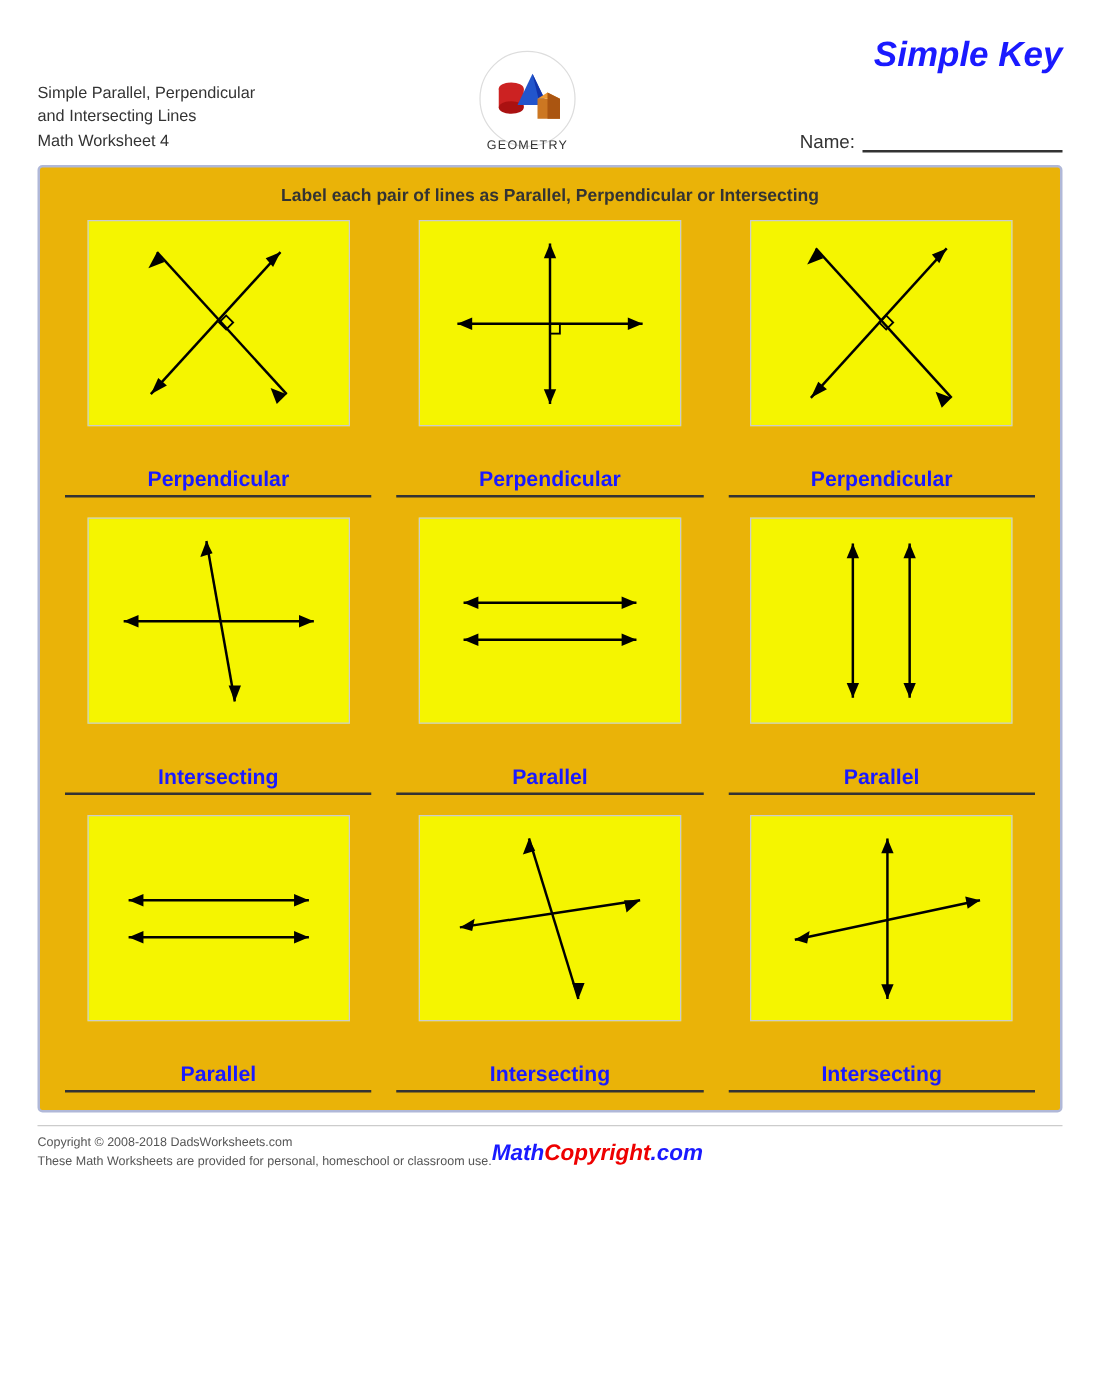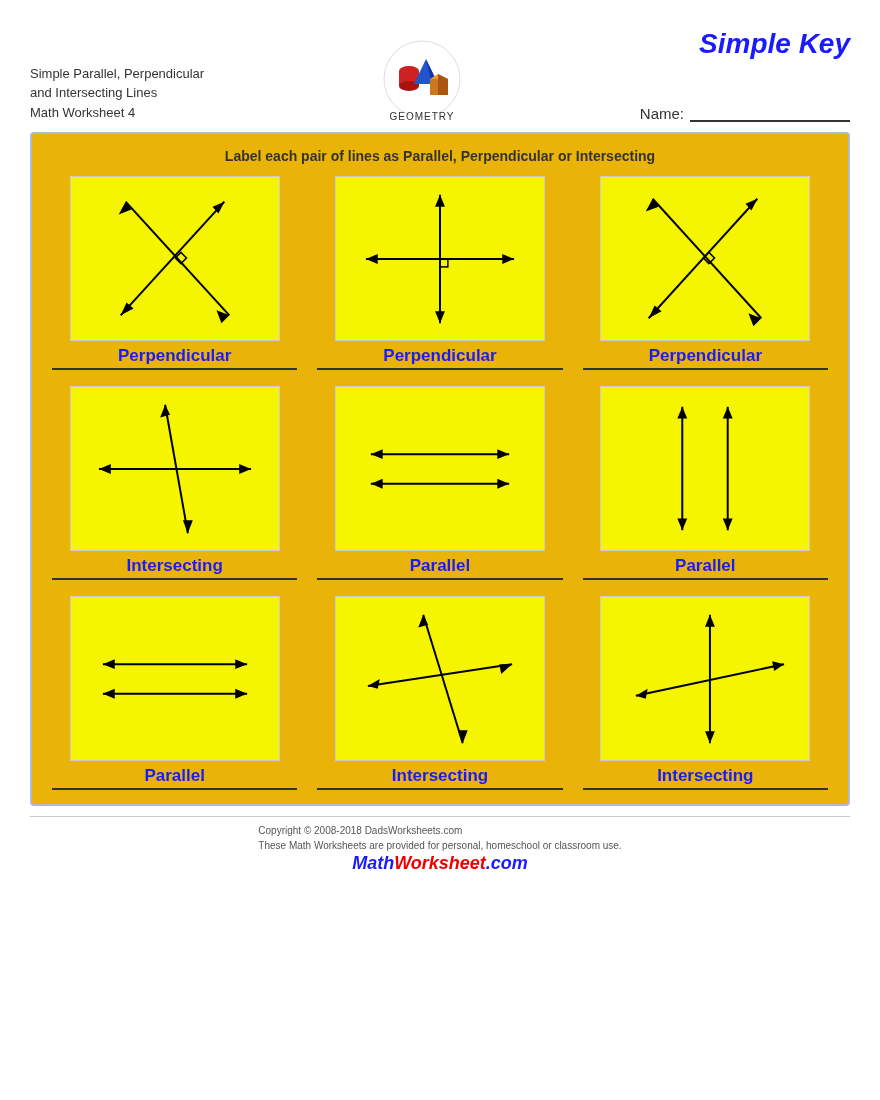--- a/index.html
+++ b/index.html
@@ -86,20 +86,21 @@
     }
     .grid {
       display: grid;
       grid-template-columns: repeat(3, 1fr);
       gap: 16px 20px;
     }
     .cell {
       display: flex;
       flex-direction: column;
       align-items: center;
+      gap: 28px;
     }
     .box {
       width: 210px;
       height: 165px;
       background: #f5f500;
       border: 1.5px solid #ccc;
       position: relative;
       overflow: hidden;
     }
     .label {
@@ -117,21 +118,20 @@
       height: 100%;
     }
     
     .footer {
       margin: 10px 30px 0 30px;
       border-top: 1px solid #ccc;
       padding-top: 6px;
       display: flex;
       justify-content: flex-start;
       align-items: center;
-      flex-direction: column;
     }
     .footer-left {
       font-size: 10px;
       color: #555;
       line-height: 1.5;
     }
     .footer-right {
       font-size: 18px;
       font-weight: bold;
       font-style: italic;
@@ -339,16 +339,16 @@
 
     </div>
   </div>
 
   <div class="footer">
     <div class="footer-left">
       <div>Copyright © 2008-2018 DadsWorksheets.com</div>
       <div>These Math Worksheets are provided for personal, homeschool or classroom use.</div>
     </div>
     <div class="footer-right">
-      <span class="dads">Math</span><span class="worksheets">Worksheet</span><span class="dads">.com</span>
+      <span class="dads">Math</span><span class="worksheets">Copyright</span><span class="dads">.com</span>
     </div>
   </div>
 </div>
 
 </body></html>

